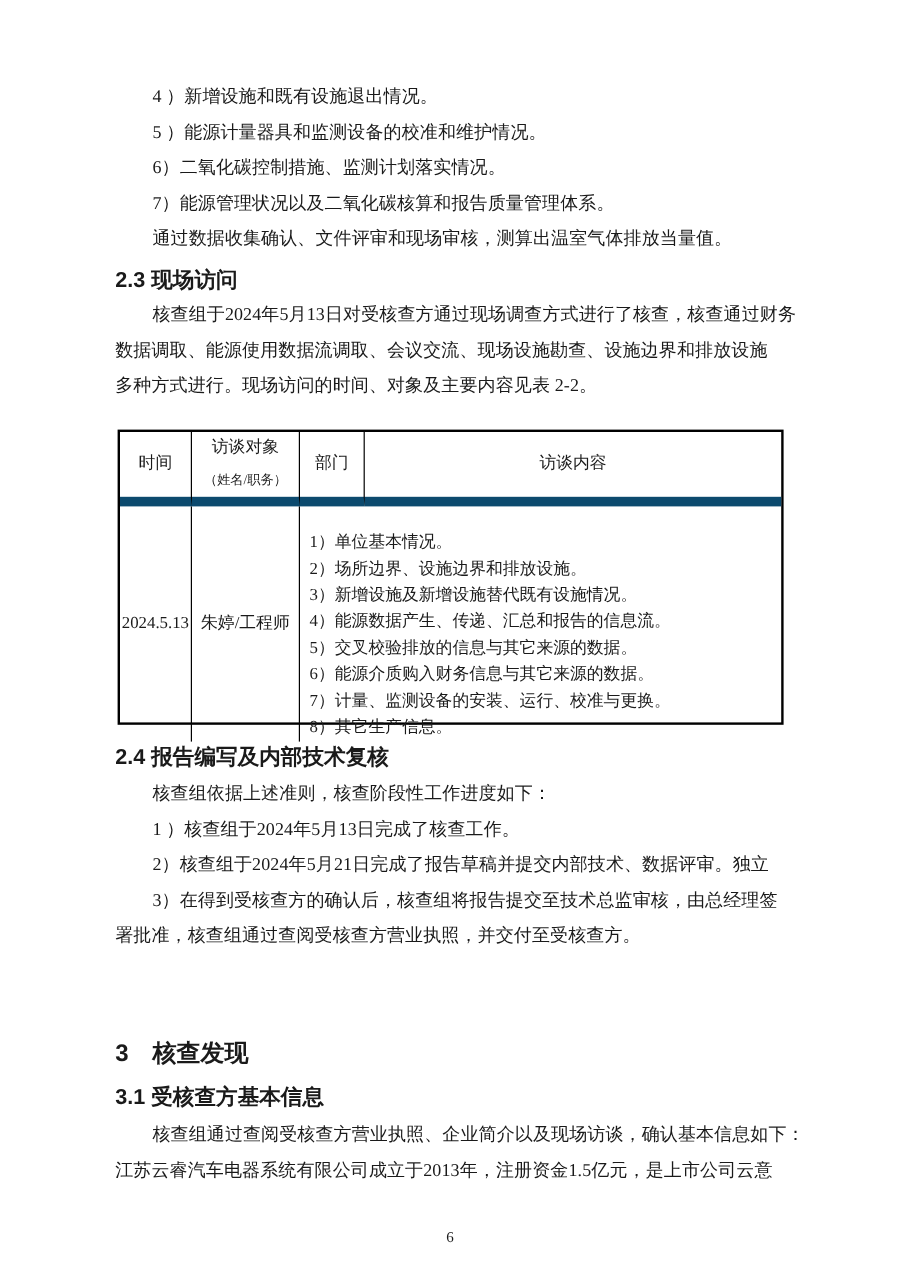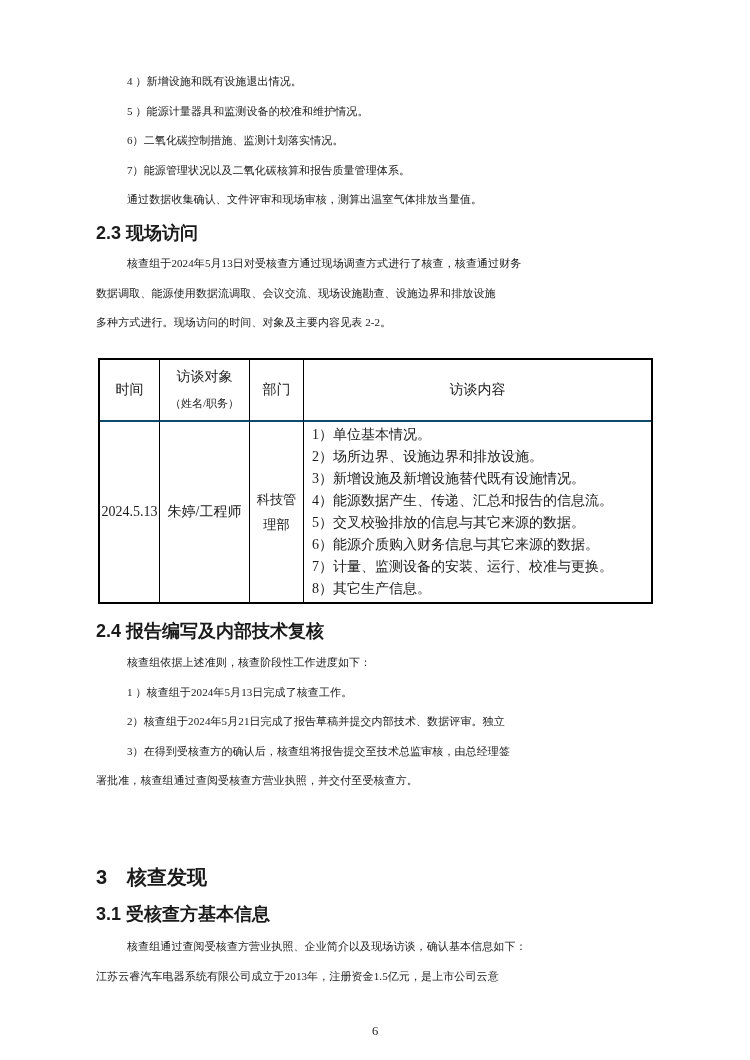--- a/index.html
+++ b/index.html
@@ -12,21 +12,21 @@
     position:relative;
     width:750px;height:1060px;
     background:#ffffff;
     overflow:hidden;
     margin:0 auto;
   }
   .abs{position:absolute;}
   
   .bline{
     line-height:29.6px;
-    font-size:11px;
+    font-size:15px;
     white-space:nowrap;
     letter-spacing:0.1px;
   }
   .fl{padding-left:31px;}
   
   .h-sub{
     font-family:"Liberation Sans","DejaVu Sans",sans-serif;
     font-weight:bold;
     font-size:18px;
     margin:0;
@@ -59,28 +59,28 @@
     border-right:1px solid #000;
     font-size:14px;
     display:flex;
     flex-direction:column;
     align-items:center;
     justify-content:center;
     text-align:center;
     line-height:26px;
   }
   .cell.last{border-right:none;}
-  .cell.th{border-bottom:2px solid #0c4a6e;}
+  .cell.th{border-bottom:8px solid #0c4a6e;}
   .cell .tline{white-space:nowrap;}
   .cell-dept{font-size:13.2px;line-height:25px;padding:0 1px;text-align:center;}
   .cell-content{
     align-items:flex-start;
     justify-content:flex-start;
     text-align:left;
-    padding:2px 0 0 8px;
+    padding:20px 0 0 8px;
     line-height:22px;
   }
   .cell-content .tline{line-height:22px;font-size:14px;}
   .pageno{
     width:100%;
     text-align:center;
     font-size:12.5px;
   }
 </style>
 </head>
@@ -120,23 +120,20 @@
     <div class="cell th last">
       <div class="tline">访谈内容</div>
     </div>
 
     <div class="cell">
       <div class="tline">2024.5.13</div>
     </div>
     <div class="cell">
       <div class="tline">朱婷/工程师</div>
     </div>
-    <div class="cell">
-      <div class="cell-dept">科技管理部</div>
-    </div>
     <div class="cell cell-content last">
         <div class="tline">1）单位基本情况。</div>
         <div class="tline">2）场所边界、设施边界和排放设施。</div>
         <div class="tline">3）新增设施及新增设施替代既有设施情况。</div>
         <div class="tline">4）能源数据产生、传递、汇总和报告的信息流。</div>
         <div class="tline">5）交叉校验排放的信息与其它来源的数据。</div>
         <div class="tline">6）能源介质购入财务信息与其它来源的数据。</div>
         <div class="tline">7）计量、监测设备的安装、运行、校准与更换。</div>
         <div class="tline">8）其它生产信息。</div>
       </div>

